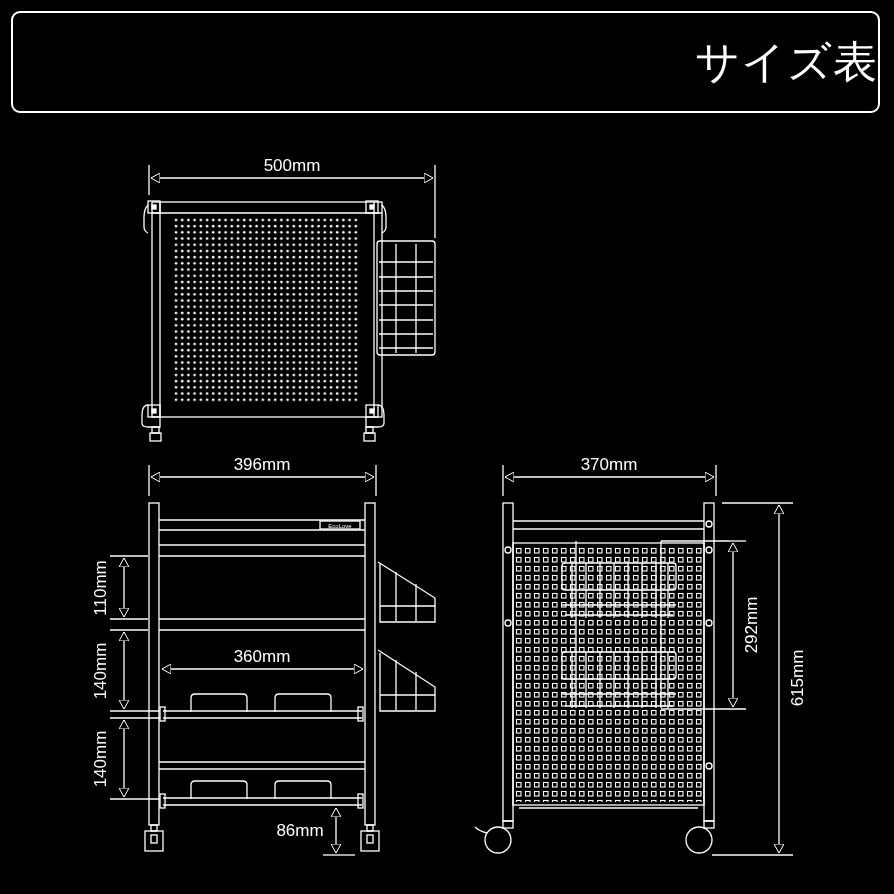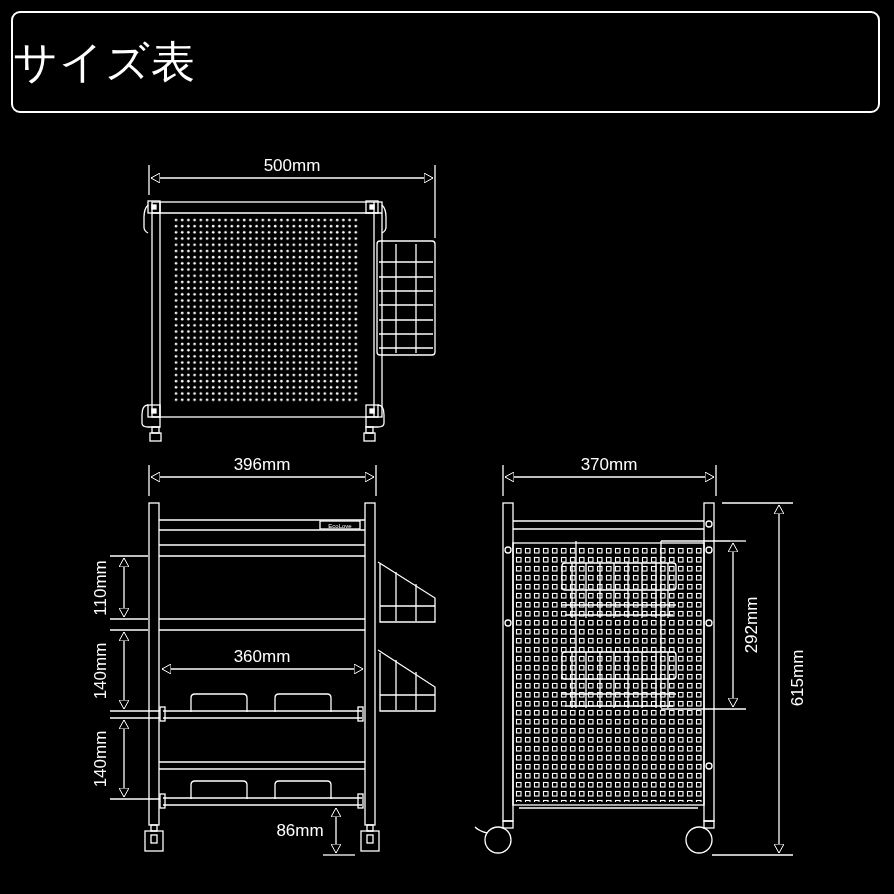--- a/index.html
+++ b/index.html
@@ -1,20 +1,20 @@
 <!DOCTYPE html>
 <html><head>
 <meta charset="utf-8">
 <style>
   html, body { margin:0; padding:0; background:#000; }
   body { width:894px; height:894px; position:relative; overflow:hidden; font-family:"DejaVu Sans", "Liberation Sans", sans-serif; }
   .title-box {
     position:absolute; left:11px; top:11px; width:869px; height:102px;
     border:2px solid #fff; border-radius:9px; box-sizing:border-box;
-    display:flex; align-items:center; justify-content:flex-start;
+    display:flex; align-items:center; justify-content:flex-end;
   }
   .title-text { color:#fff; font-size:44px; letter-spacing:1px; font-weight:400; font-family:"DejaVu Sans", sans-serif; }
   svg.drawing { position:absolute; left:0; top:0; }
   .dim { fill:#fff; font-family:"Liberation Sans", "DejaVu Sans", sans-serif; font-size:17px; }
 </style>
 </head>
 <body>
 
 <div class="title-box">
   <span class="title-text">サイズ表</span>

